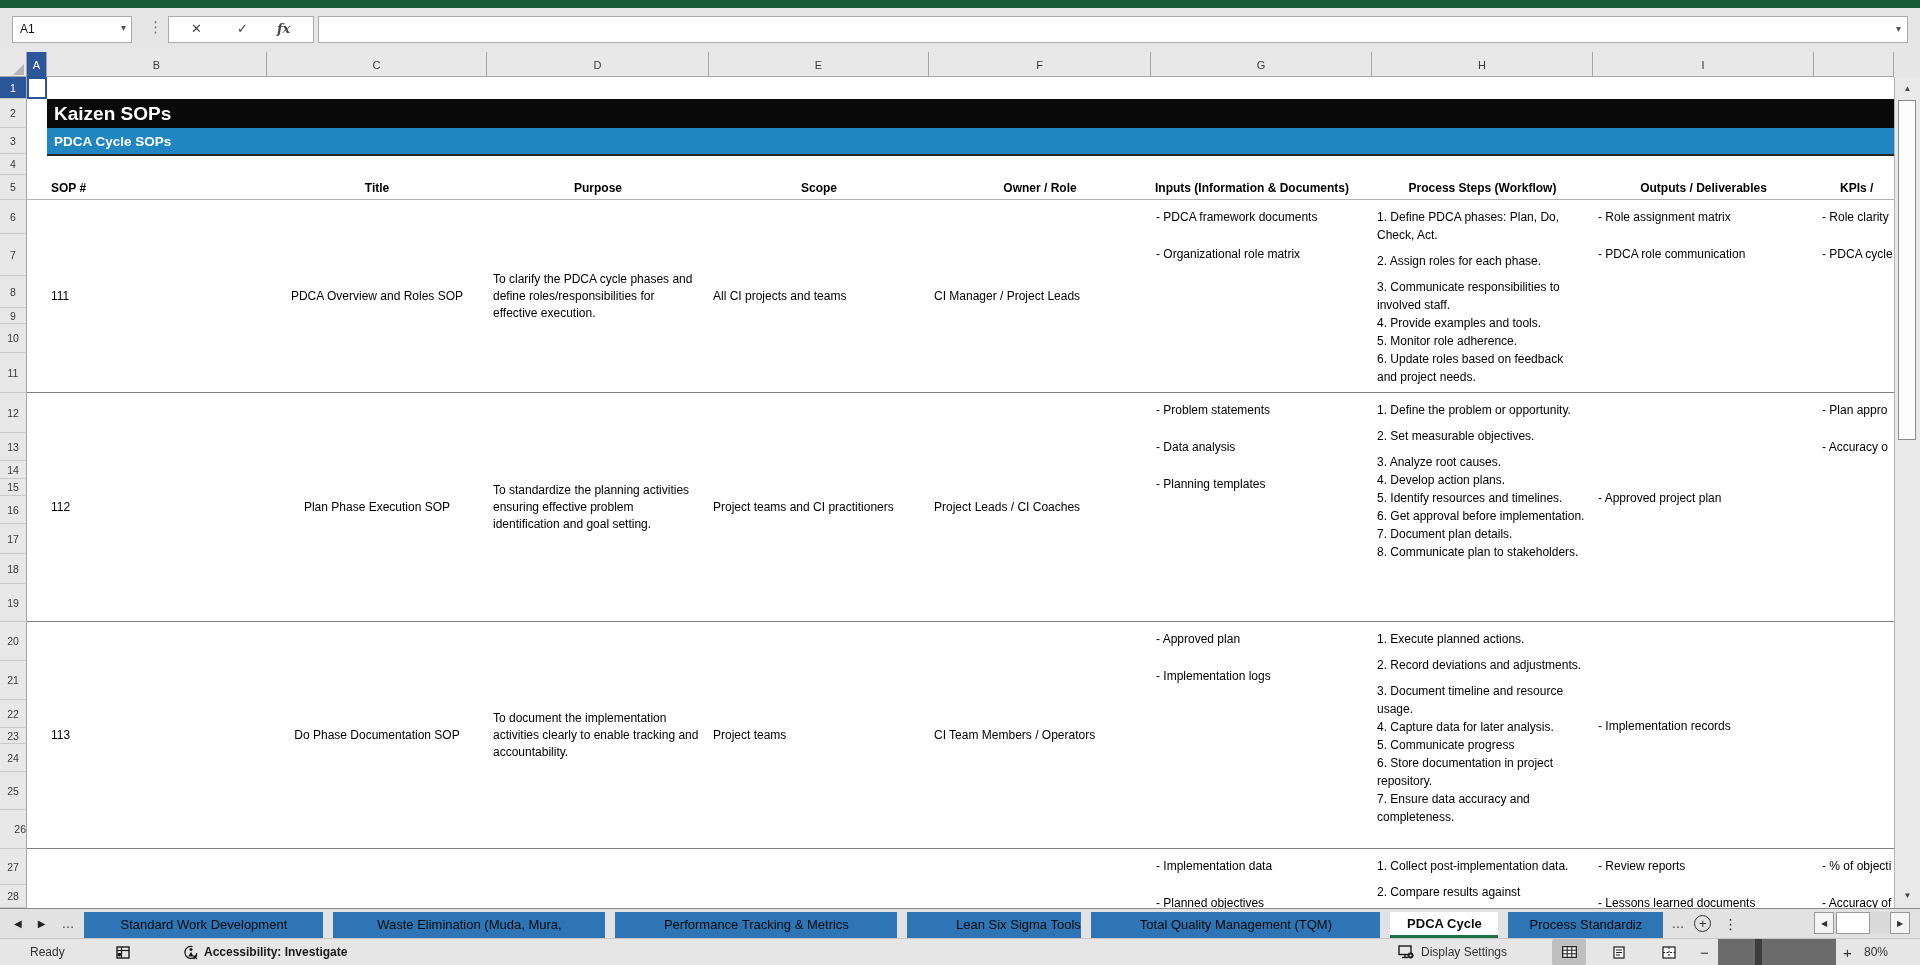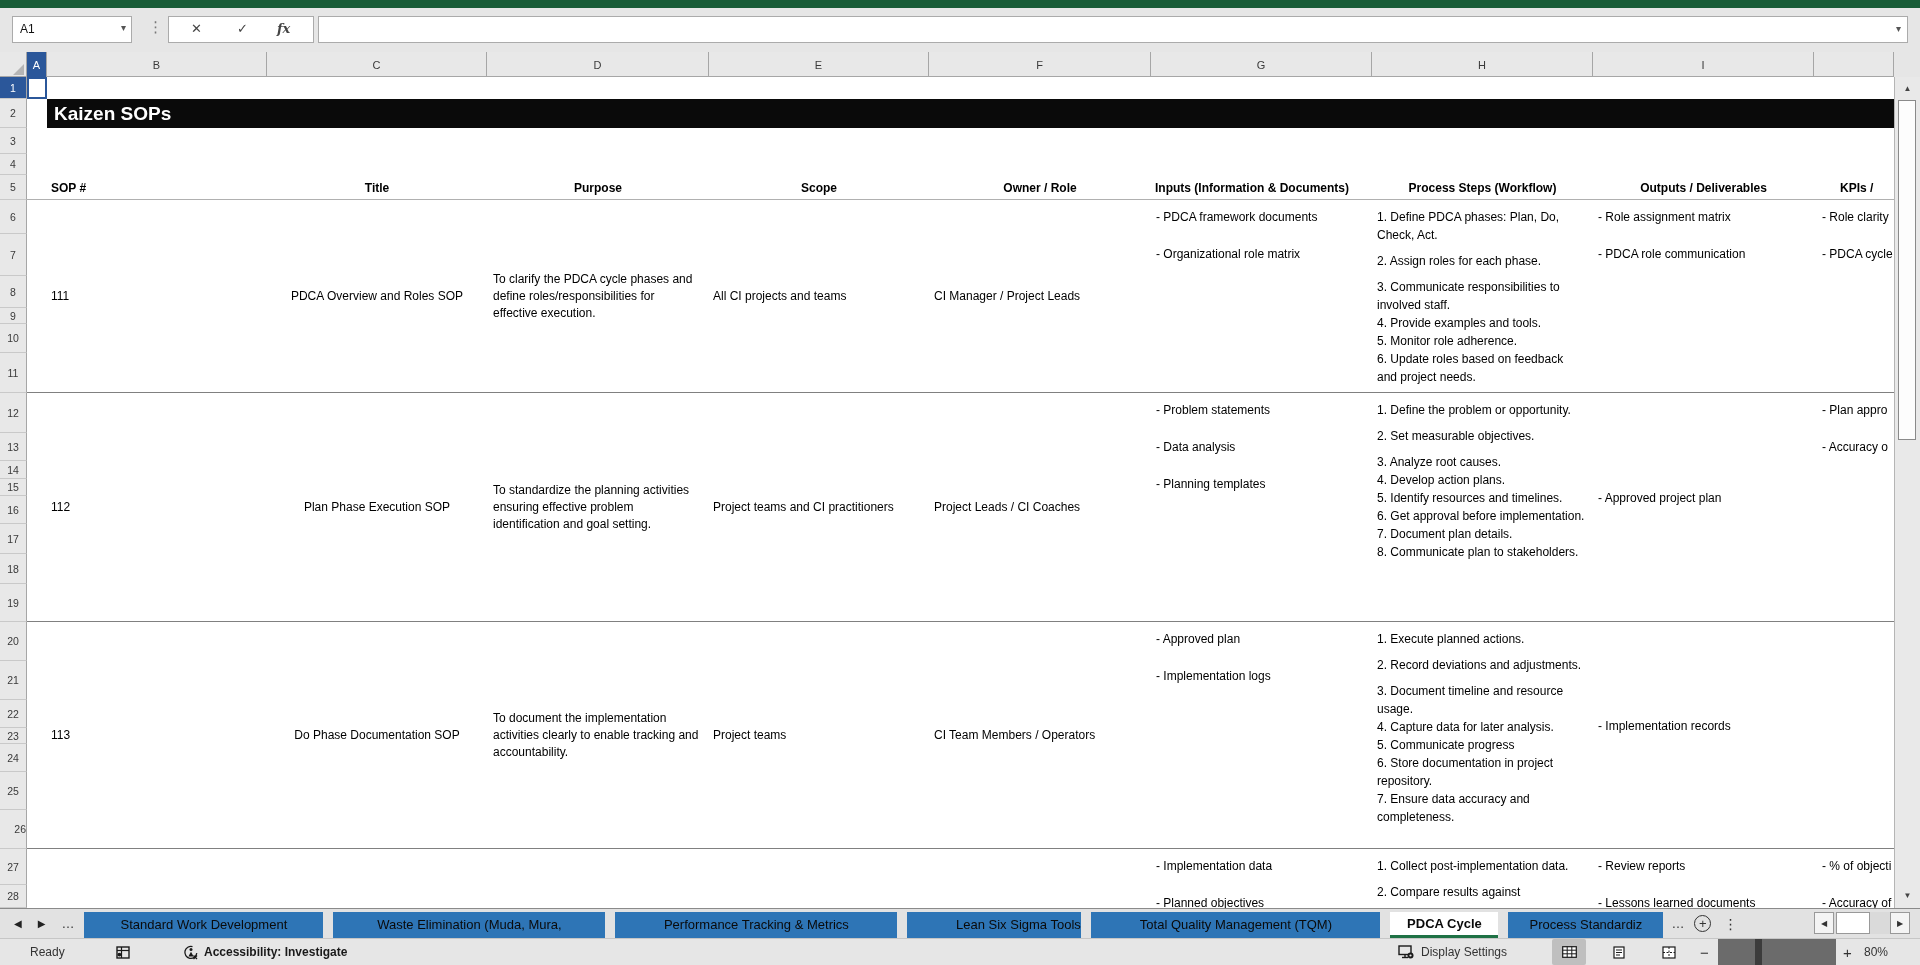--- a/index.html
+++ b/index.html
@@ -134,20 +134,23 @@
   </div>
 
   <div id="colhdr-bg" class="abs"></div>
   <div id="corner" class="abs">
       <span class="tri"></span>
     </div>
 
   <div id="gridbg" class="abs"></div>
   <div id="title-bar" class="abs">
     <span>Kaizen SOPs</span>
+  </div>
+  <div id="section-bar" class="abs">
+    <span>PDCA Cycle SOPs</span>
   </div>
   <div id="hdr-underline" class="abs"></div>
   <div id="a1-cell" class="abs"></div>
 
   <div id="vscroll" class="abs">
     <div class="btn up">▲</div>
     <div class="thumb"></div>
     <div class="btn down">▼</div>
   </div>
 

